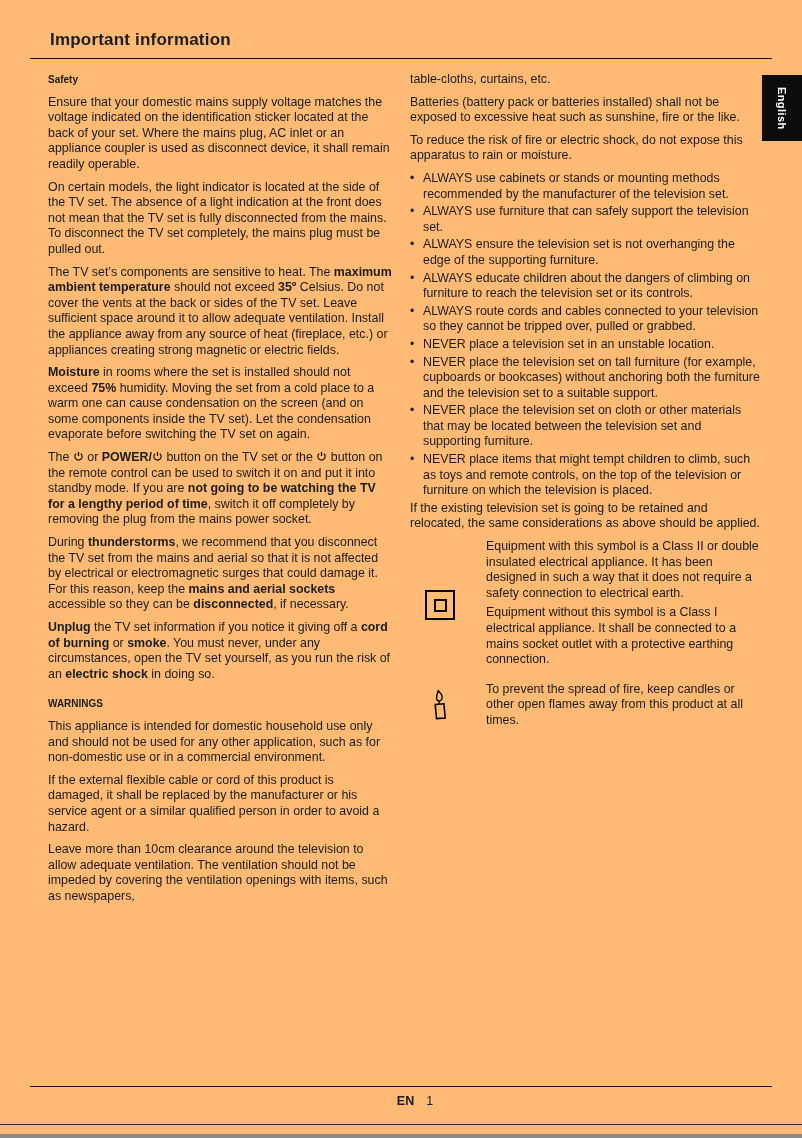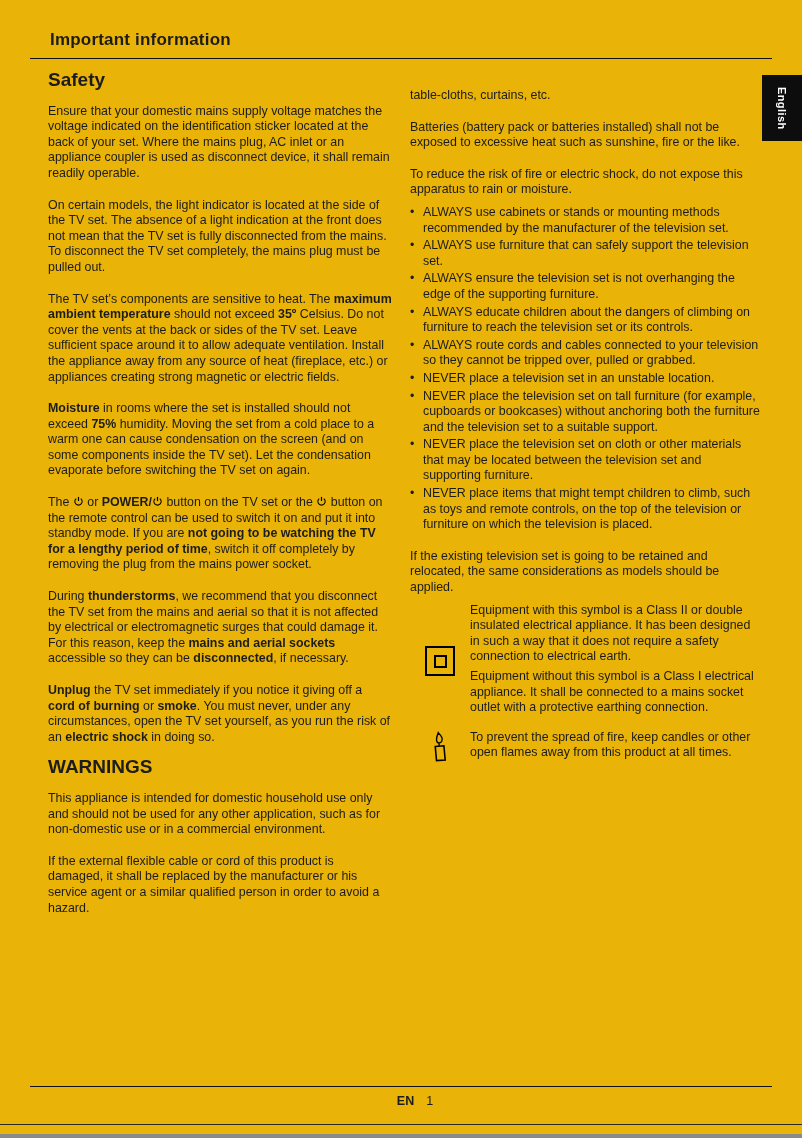--- a/index.html
+++ b/index.html
@@ -1,19 +1,19 @@
 <!DOCTYPE html>
 <html><head>
 <meta charset="utf-8">
 <style>
   html,body{margin:0;padding:0;background:#e8e8e8;}
   .page{
     position:relative;
     width:802px;height:1138px;
-    background:#eab308;
+    background:#fdba74;
     font-family:"Liberation Sans", sans-serif;
     color:#1c1c1c;
     overflow:hidden;
     margin:0 auto;
   }
   .doc-title{
     position:absolute;left:50px;top:30px;
     font-size:17px;font-weight:bold;letter-spacing:0.2px;
   }
   .title-rule{
@@ -29,35 +29,35 @@
     writing-mode:vertical-rl;
     font-size:11px;font-weight:bold;letter-spacing:0.4px;
   }
   .col{
     position:absolute;top:72px;
     font-size:12.4px;line-height:15.6px;
   }
   .col-left{left:48px;width:344px;}
   .col-right{left:410px;width:352px;}
   .h{
-    font-weight:bold;font-size:19px;margin:14px 0 7px;
+    font-weight:bold;font-size:10px;margin:14px 0 7px;
   }
   .col .h:first-child{margin-top:0;}
-  p.para{margin:16px 0 7px;}
+  p.para{margin:0 0 7px;}
   .bold{font-weight:bold;}
   .bullet{display:flex;margin:0 0 2px;}
   .bullet .bm{width:13px;flex-shrink:0;}
   .bullet .bt{flex:1;}
   .pwr svg{vertical-align:-1px;}
   .iconblock{display:flex;margin:4px 0 10px;}
   .iconblock .icol{
     width:60px;flex-shrink:0;
     display:flex;align-items:center;justify-content:center;
   }
-  .iconblock .itext{flex:1;}
+  .iconblock .itext{flex:1;margin-left:16px;}
   .iconblock .itext p.para{margin:0 0 4px;}
   .cls2{
     width:30px;height:30px;border:2px solid #000;box-sizing:border-box;
     display:flex;align-items:center;justify-content:center;
   }
   .cls2i{width:13px;height:13px;border:2px solid #000;box-sizing:border-box;}
   .footer-rule{
     position:absolute;left:30px;top:1086px;width:742px;height:0;
     border-top:1px solid #111;
   }
@@ -97,24 +97,25 @@
             <path d="M12 2v9" stroke="#000" stroke-width="2.6" fill="none"></path>
             <path d="M7.1 5.6a8 8 0 1 0 9.8 0" stroke="#000" stroke-width="2.3" fill="none"></path>
           </svg></span><span> or </span><span class="bold">POWER/</span><span class="pwr"><svg viewBox="0 0 24 24" width="11" height="11">
             <path d="M12 2v9" stroke="#000" stroke-width="2.6" fill="none"></path>
             <path d="M7.1 5.6a8 8 0 1 0 9.8 0" stroke="#000" stroke-width="2.3" fill="none"></path>
           </svg></span><span> button on the TV set or the </span><span class="pwr"><svg viewBox="0 0 24 24" width="11" height="11">
             <path d="M12 2v9" stroke="#000" stroke-width="2.6" fill="none"></path>
             <path d="M7.1 5.6a8 8 0 1 0 9.8 0" stroke="#000" stroke-width="2.3" fill="none"></path>
           </svg></span><span> button on the remote control can be used to switch it on and put it into standby mode. If you are </span><span class="bold">not going to be watching the TV for a lengthy period of time</span><span>, switch it off completely by removing the plug from the mains power socket.</span></p>
       <p class="para"><span>During </span><span class="bold">thunderstorms</span><span>, we recommend that you disconnect the TV set from the mains and aerial so that it is not affected by electrical or electromagnetic surges that could damage it. For this reason, keep the </span><span class="bold">mains and aerial sockets</span><span> accessible so they can be </span><span class="bold">disconnected</span><span>, if necessary.</span></p>
-      <p class="para"><span class="bold">Unplug</span><span> the TV set immediately if you notice it giving off a </span><span class="bold">cord of burning</span><span> or </span><span class="bold">smoke</span><span>. You must never, under any circumstances, open the TV set yourself, as you run the risk of an </span><span class="bold">electric shock</span><span> in doing so.</span></p>
+      <p class="para"><span class="bold">Unplug</span><span> the TV set information if you notice it giving off a </span><span class="bold">cord of burning</span><span> or </span><span class="bold">smoke</span><span>. You must never, under any circumstances, open the TV set yourself, as you run the risk of an </span><span class="bold">electric shock</span><span> in doing so.</span></p>
       <div class="h">WARNINGS</div>
       <p class="para"><span>This appliance is intended for domestic household use only and should not be used for any other application, such as for non-domestic use or in a commercial environment.</span></p>
       <p class="para"><span>If the external flexible cable or cord of this product is damaged, it shall be replaced by the manufacturer or his service agent or a similar qualified person in order to avoid a hazard.</span></p>
+      <p class="para"><span>Leave more than 10cm clearance around the television to allow adequate ventilation. The ventilation should not be impeded by covering the ventilation openings with items, such as newspapers,</span></p>
     </div>
   <div class="col col-right" id="col-right">
       <p class="para"><span>table-cloths, curtains, etc.</span></p>
       <p class="para"><span>Batteries (battery pack or batteries installed) shall not be exposed to excessive heat such as sunshine, fire or the like.</span></p>
       <p class="para"><span>To reduce the risk of fire or electric shock, do not expose this apparatus to rain or moisture.</span></p>
       <div class="bullet">
         <span class="bm">•</span>
         <span class="bt"><span>ALWAYS use cabinets or stands or mounting methods recommended by the manufacturer of the television set.</span></span>
       </div>
       <div class="bullet">
@@ -142,21 +143,21 @@
         <span class="bt"><span>NEVER place the television set on tall furniture (for example, cupboards or bookcases) without anchoring both the furniture and the television set to a suitable support.</span></span>
       </div>
       <div class="bullet">
         <span class="bm">•</span>
         <span class="bt"><span>NEVER place the television set on cloth or other materials that may be located between the television set and supporting furniture.</span></span>
       </div>
       <div class="bullet">
         <span class="bm">•</span>
         <span class="bt"><span>NEVER place items that might tempt children to climb, such as toys and remote controls, on the top of the television or furniture on which the television is placed.</span></span>
       </div>
-      <p class="para"><span>If the existing television set is going to be retained and relocated, the same considerations as models should be applied.</span></p>
+      <p class="para"><span>If the existing television set is going to be retained and relocated, the same considerations as above should be applied.</span></p>
       <div class="iconblock">
         <div class="icol">
           <div class="cls2">
             <div class="cls2i"></div>
           </div>
         </div>
         <div class="itext">
           <p class="para"><span>Equipment with this symbol is a Class II or double insulated electrical appliance. It has been designed in such a way that it does not require a safety connection to electrical earth.</span></p>
           <p class="para"><span>Equipment without this symbol is a Class I electrical appliance. It shall be connected to a mains socket outlet with a protective earthing connection.</span></p>
         </div>

